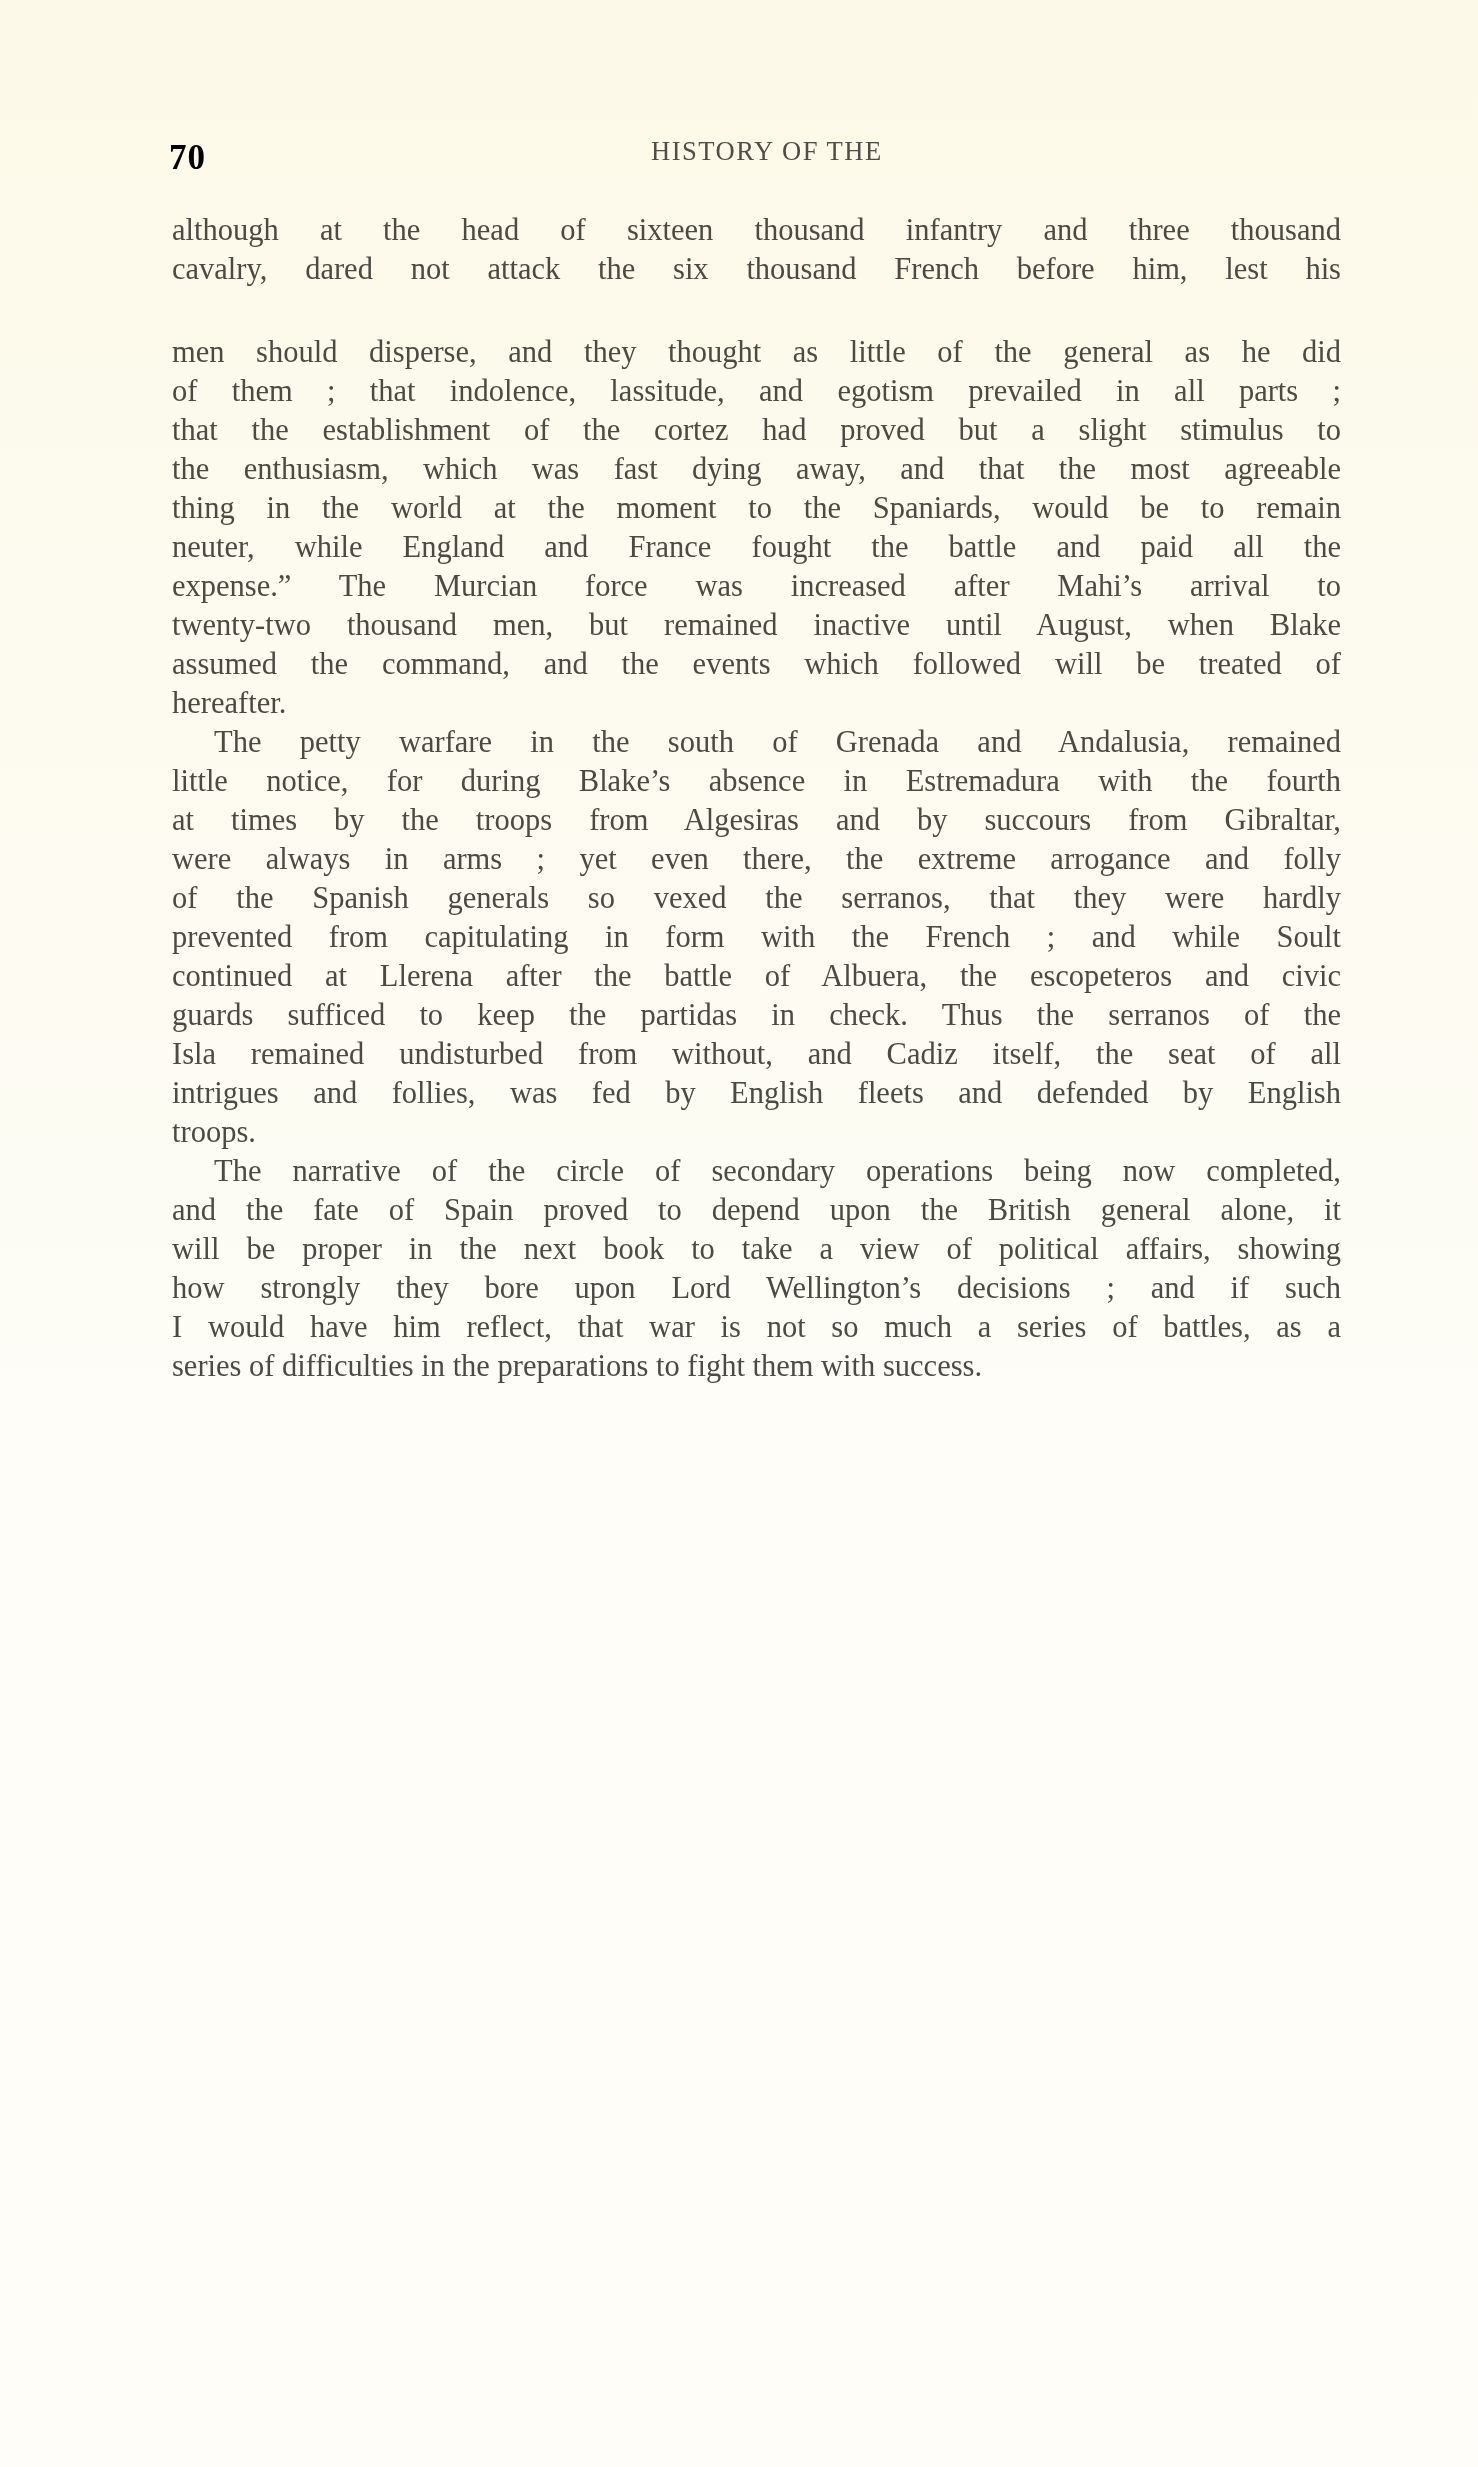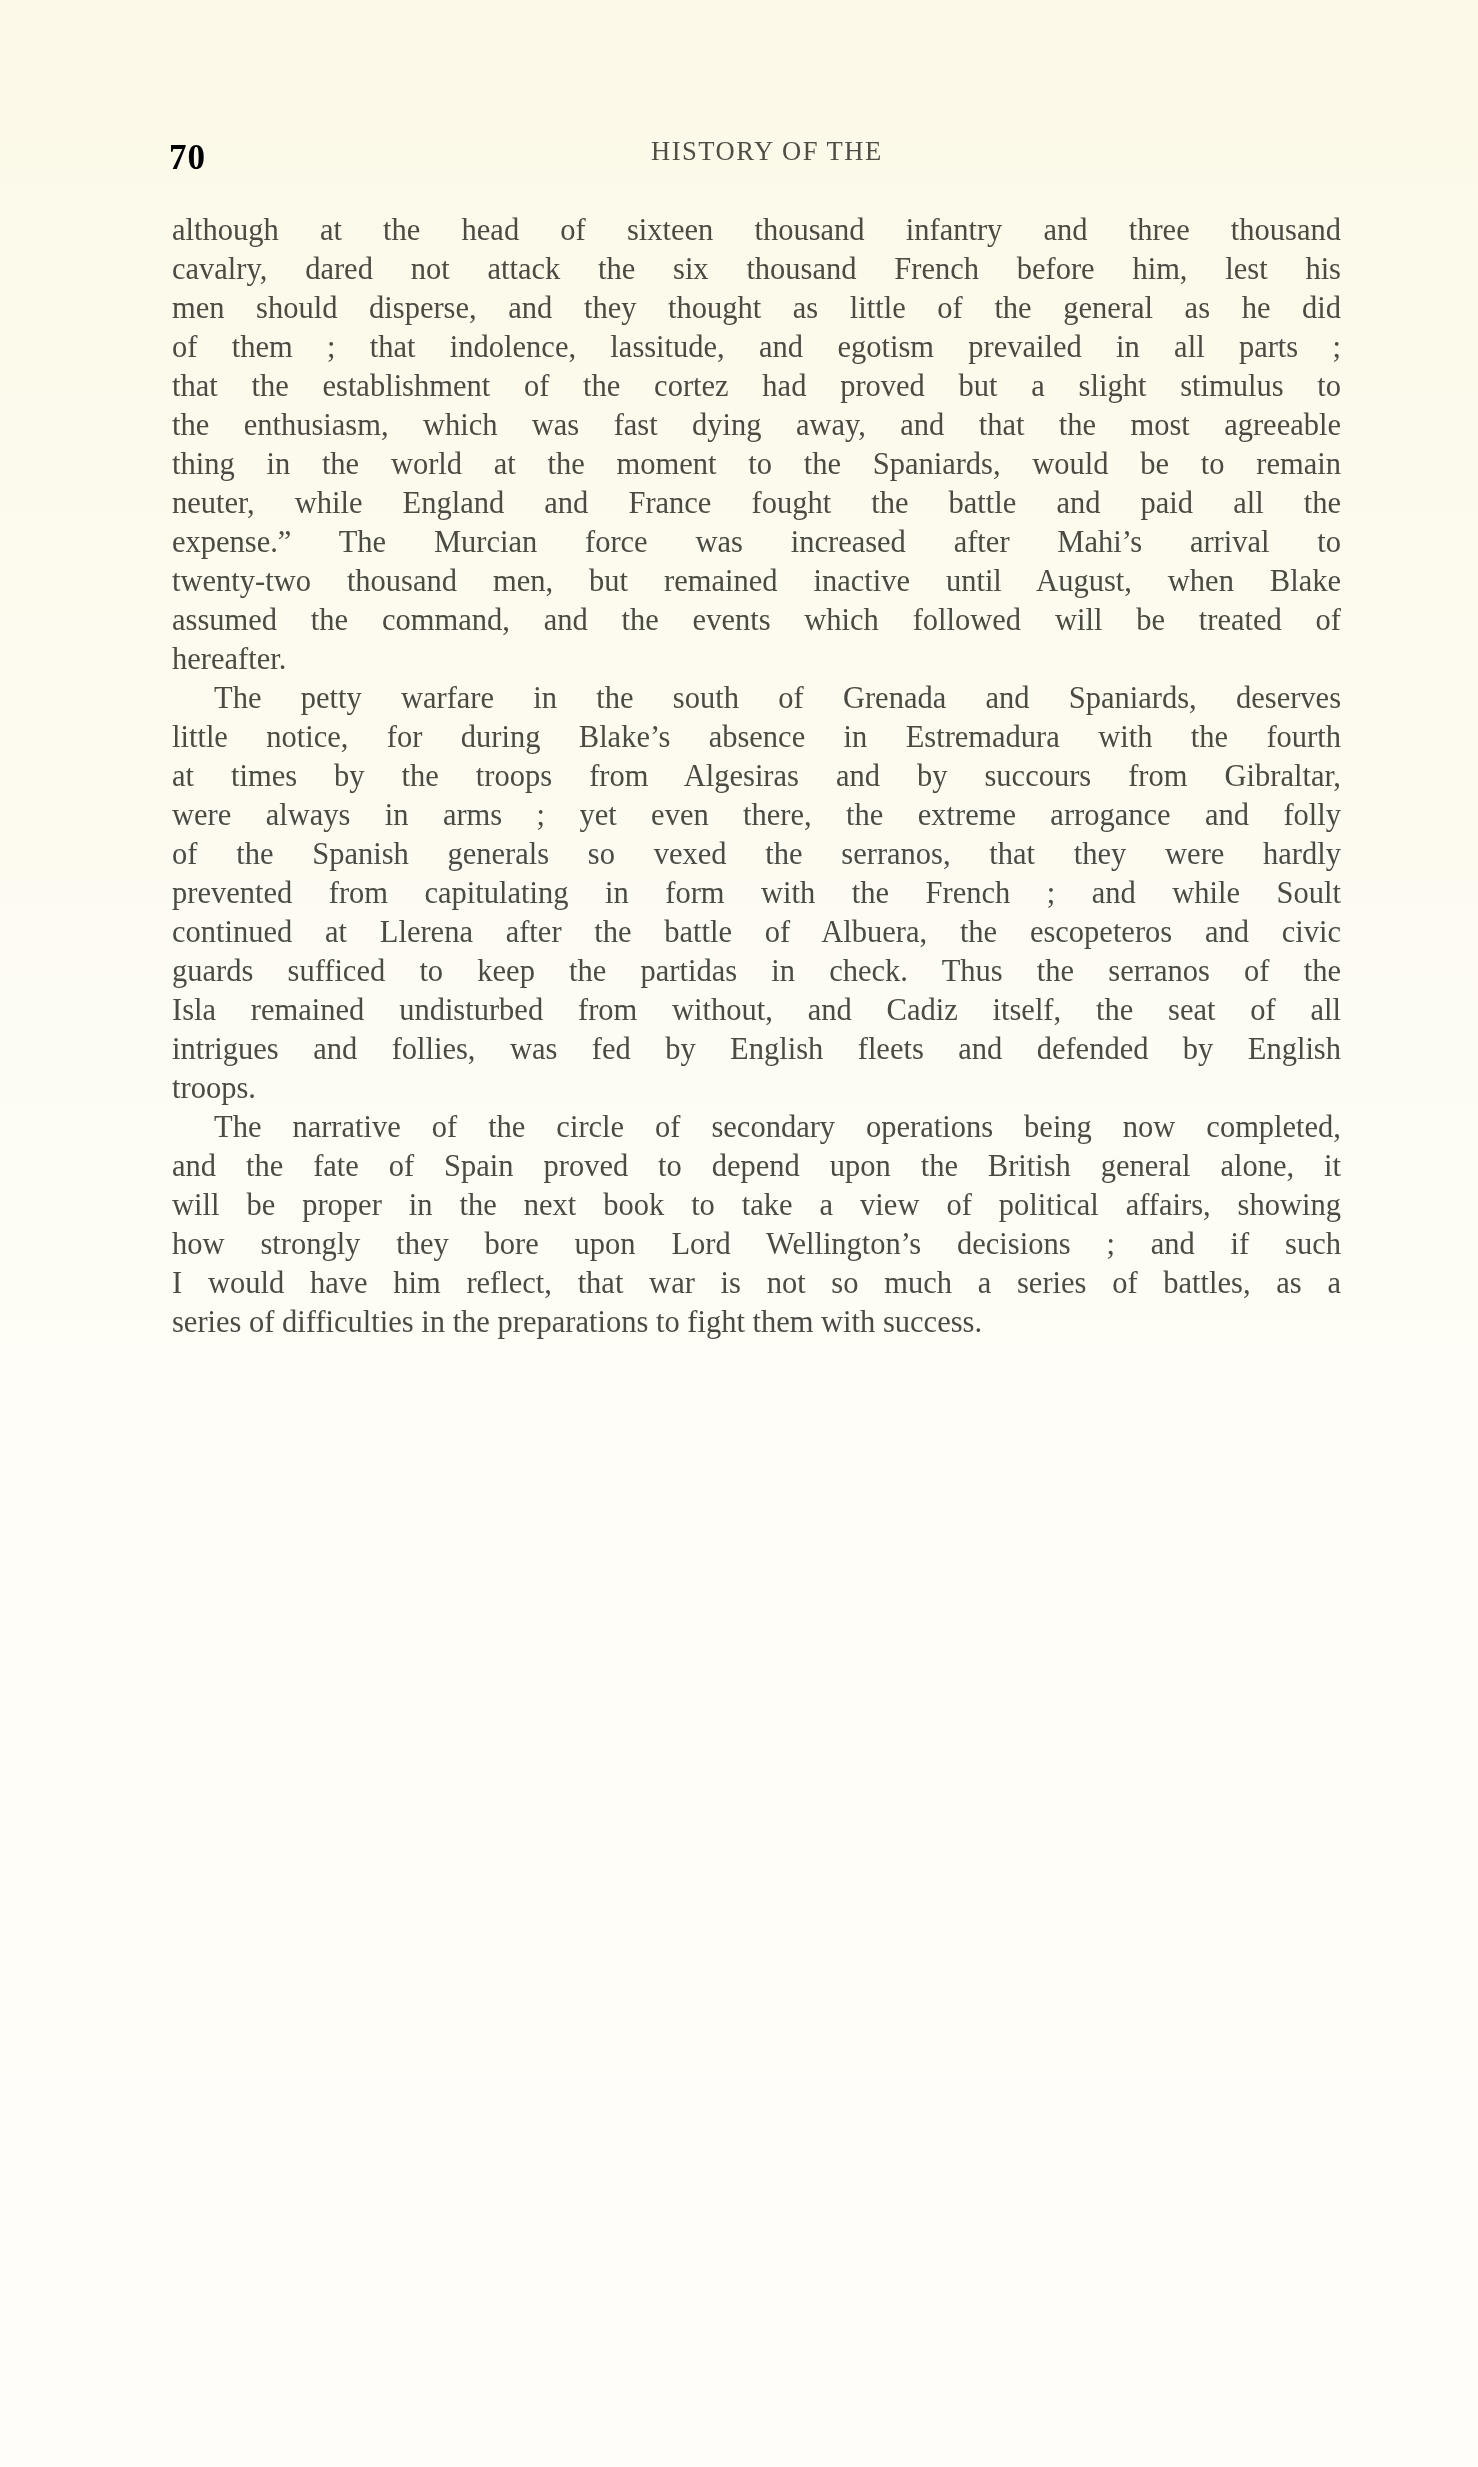--- a/index.html
+++ b/index.html
@@ -36,33 +36,33 @@
 <body>
 
 <div>
   <div class="page-number">70</div>
   <div class="running-head">HISTORY OF THE</div>
 
   <div class="body-text">
     <div>
       <span class="line" style="white-space: normal;">although at the head of sixteen thousand infantry and three thousand</span>
       <span class="line" style="white-space: normal;">cavalry, dared not attack the six thousand French before him, lest his</span>
-      <span class="line" style="white-space: normal;">men should disperse, and they thought as little of the general as he did</span>
+      <span class="line" style="white-space: normal; margin-top: 44px;">men should disperse, and they thought as little of the general as he did</span>
       <span class="line" style="white-space: normal;">of them ; that indolence, lassitude, and egotism prevailed in all parts ;</span>
       <span class="line" style="white-space: normal;">that the establishment of the cortez had proved but a slight stimulus to</span>
       <span class="line" style="white-space: normal;">the enthusiasm, which was fast dying away, and that the most agreeable</span>
       <span class="line" style="white-space: normal;">thing in the world at the moment to the Spaniards, would be to remain</span>
       <span class="line" style="white-space: normal;">neuter, while England and France fought the battle and paid all the</span>
       <span class="line" style="white-space: normal;">expense.”  The Murcian force was increased after Mahi’s arrival to</span>
       <span class="line" style="white-space: normal;">twenty-two thousand men, but remained inactive until August, when Blake</span>
       <span class="line" style="white-space: normal;">assumed the command, and the events which followed will be treated of</span>
       <span class="line last">hereafter.</span>
     </div>
     <div>
-      <span class="line indent" style="white-space: normal;">The petty warfare in the south of Grenada and Spaniards, deserves</span>
+      <span class="line indent" style="white-space: normal;">The petty warfare in the south of Grenada and Andalusia, remained</span>
       <span class="line" style="white-space: normal;">little notice, for during Blake’s absence in Estremadura with the fourth</span>
       <span class="line" style="white-space: normal;">at times by the troops from Algesiras and by succours from Gibraltar,</span>
       <span class="line" style="white-space: normal;">were always in arms ; yet even there, the extreme arrogance and folly</span>
       <span class="line" style="white-space: normal;">of the Spanish generals so vexed the serranos, that they were hardly</span>
       <span class="line" style="white-space: normal;">prevented from capitulating in form with the French ; and while Soult</span>
       <span class="line" style="white-space: normal;">continued at Llerena after the battle of Albuera, the escopeteros and civic</span>
       <span class="line" style="white-space: normal;">guards sufficed to keep the partidas in check.  Thus the serranos of the</span>
       <span class="line" style="white-space: normal;">Isla remained undisturbed from without, and Cadiz itself, the seat of all</span>
       <span class="line" style="white-space: normal;">intrigues and follies, was fed by English fleets and defended by English</span>
       <span class="line last">troops.</span>

